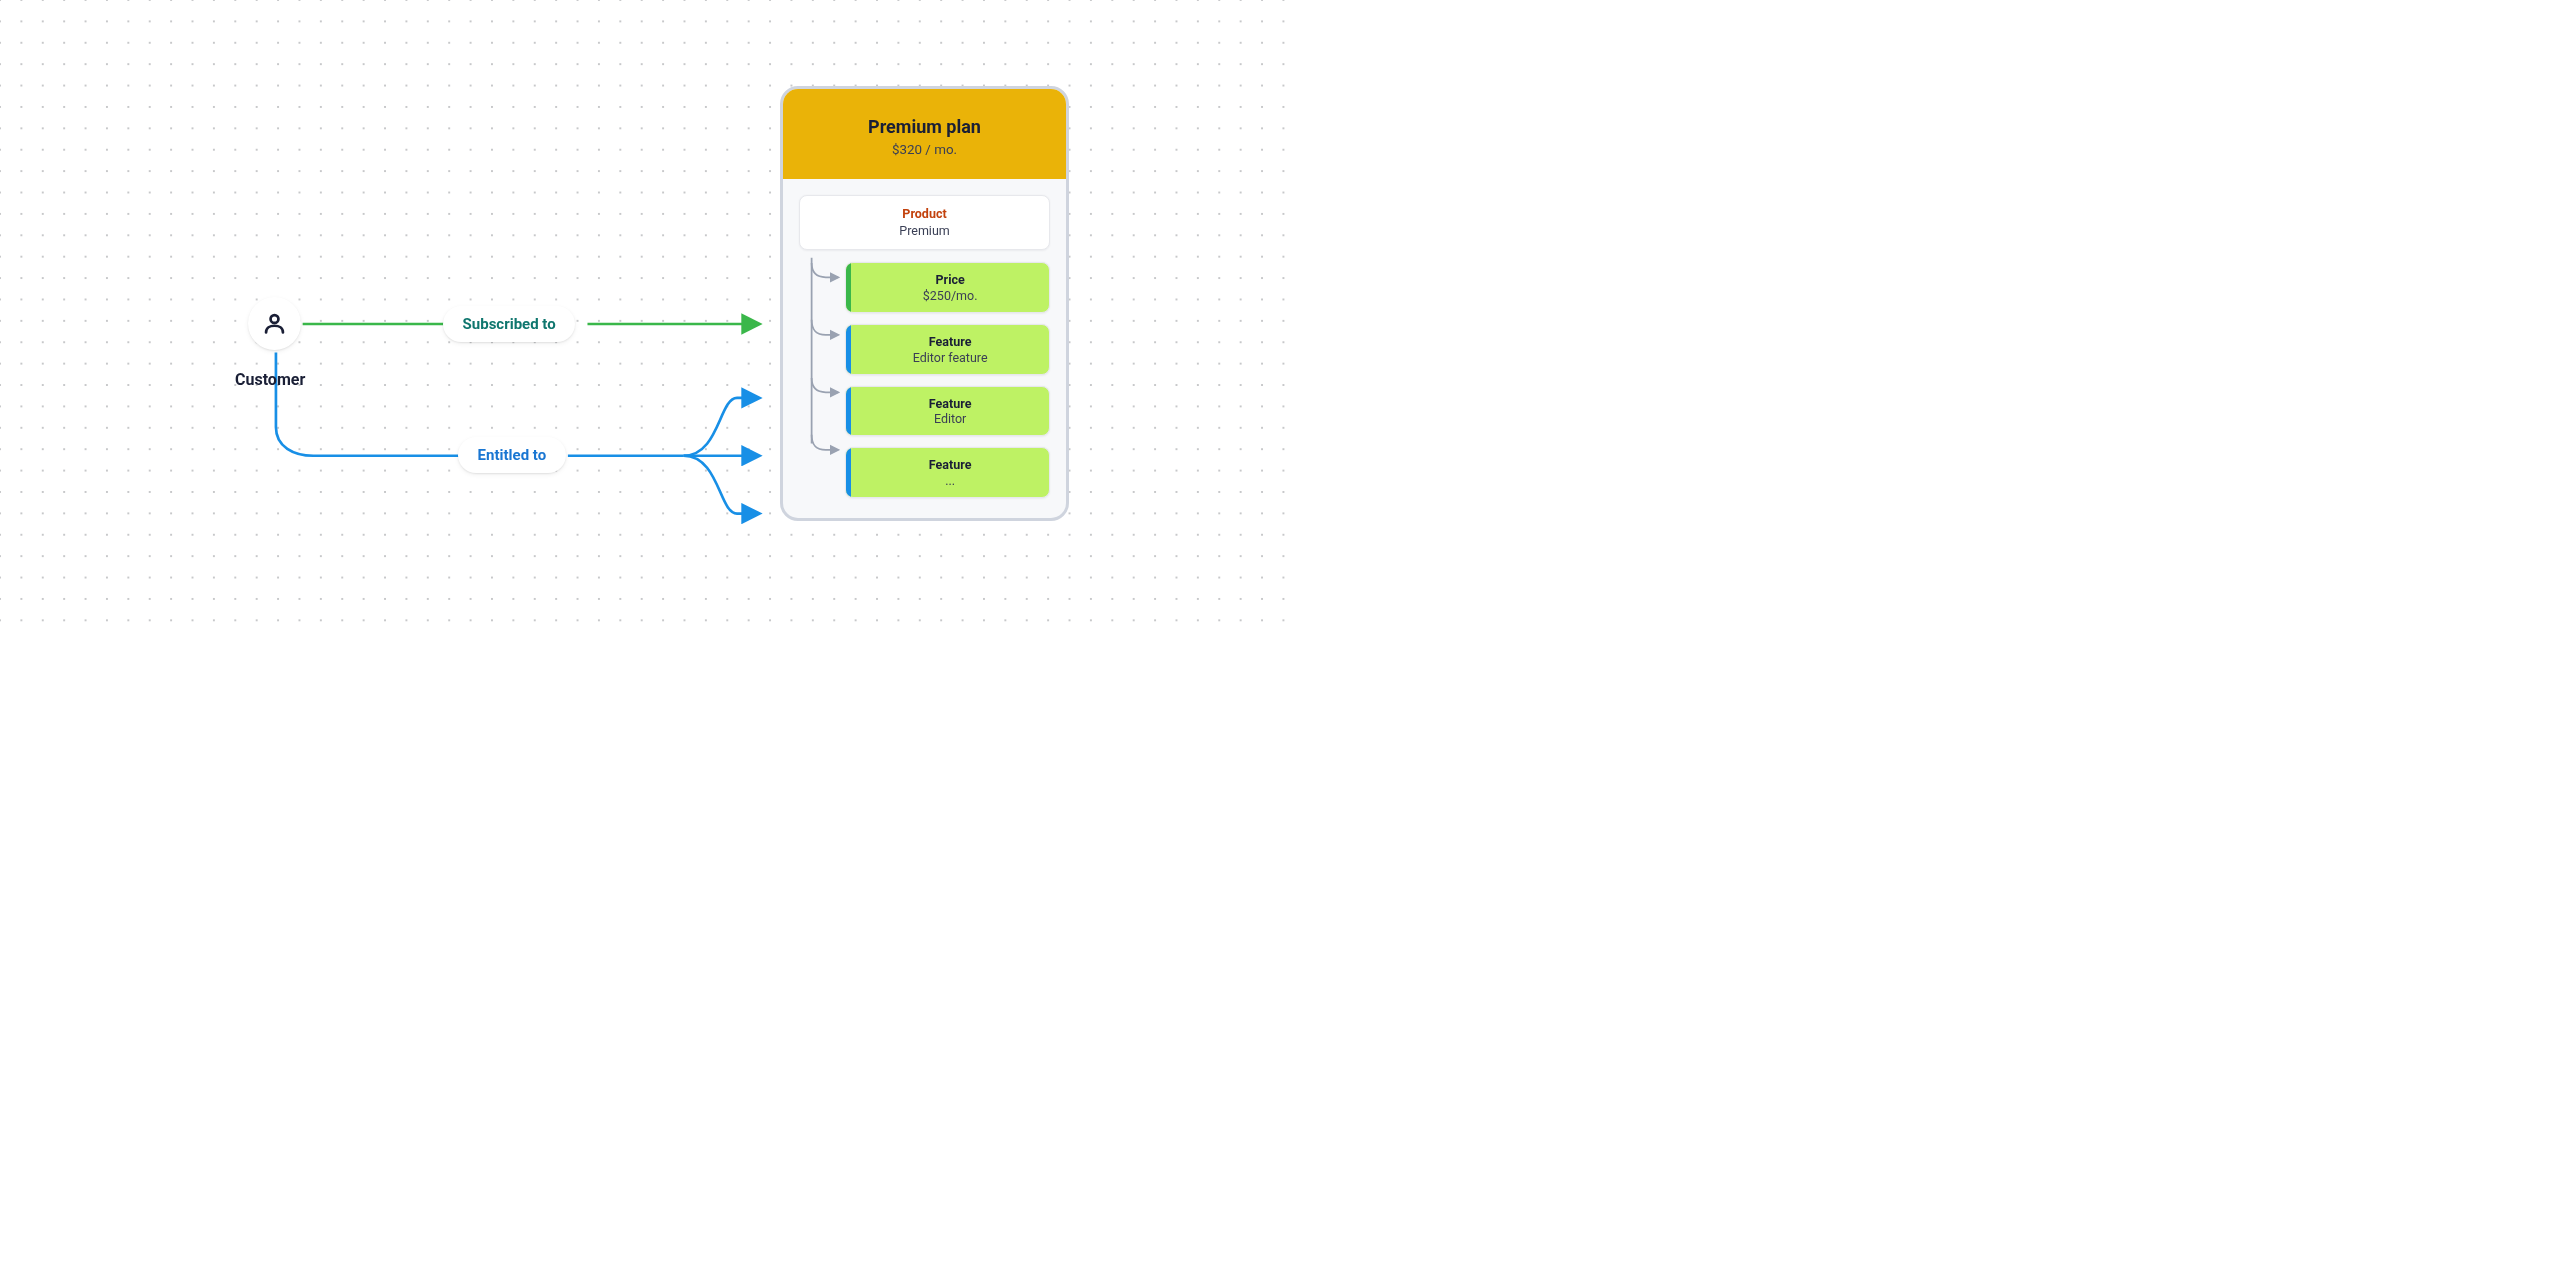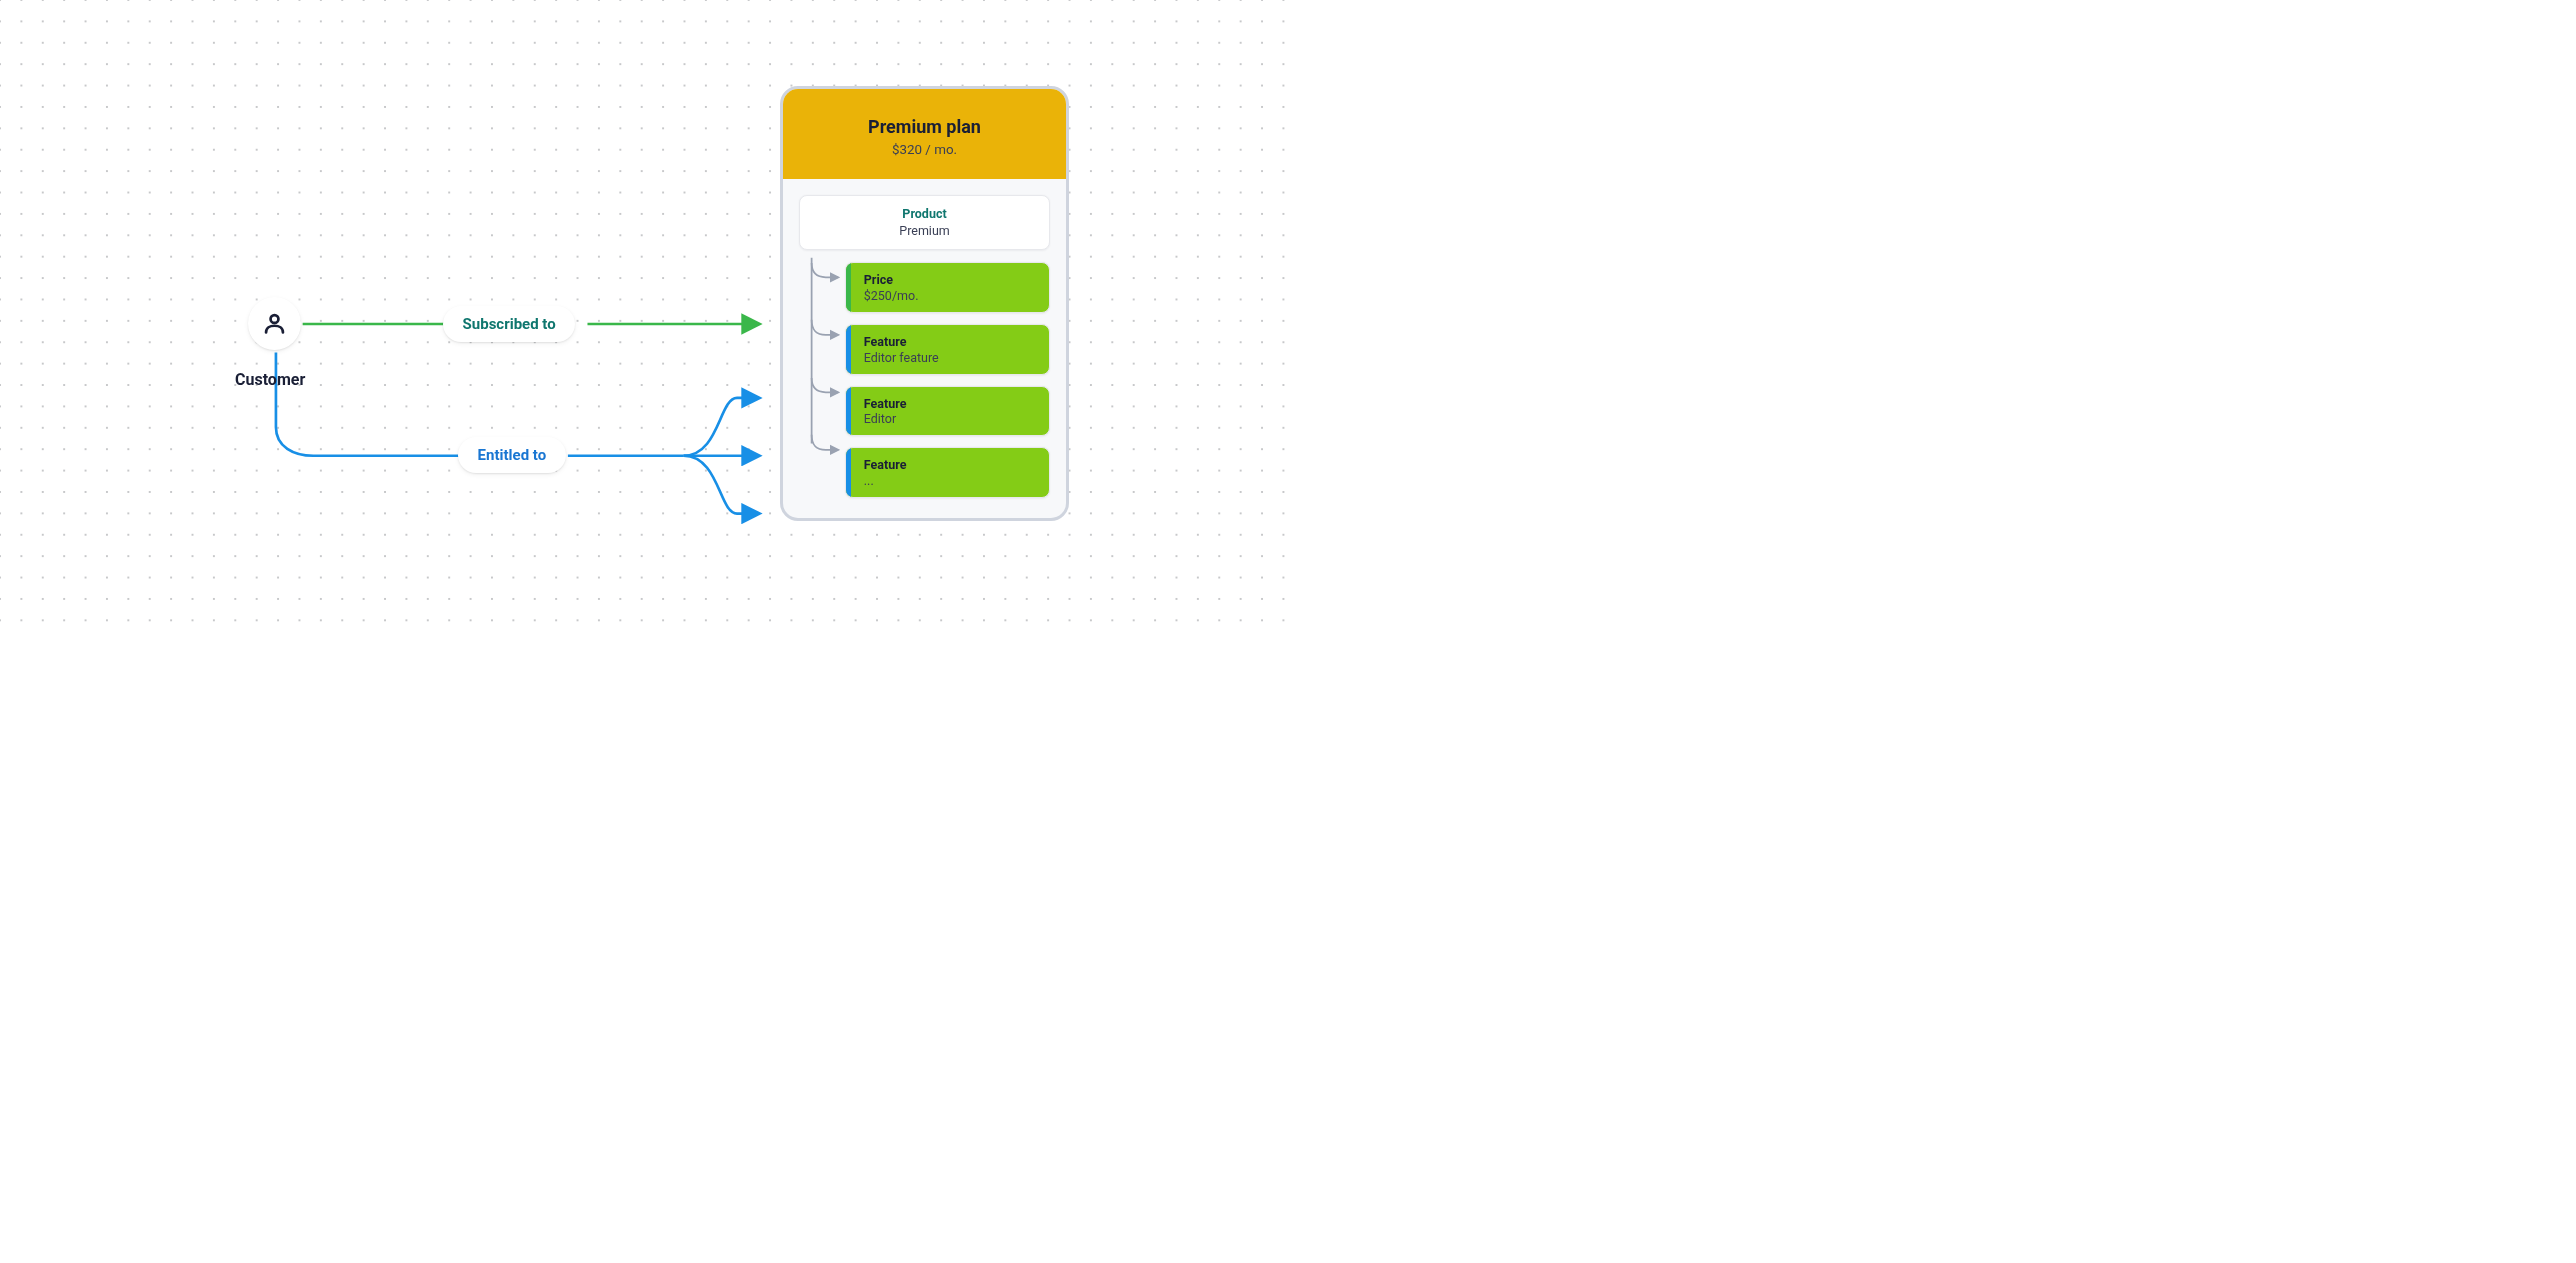--- a/index.html
+++ b/index.html
@@ -107,48 +107,49 @@
     border: 0.9px solid #e7e8ec;
     border-radius: 8px;
     box-shadow: 0 0.9px 1.8px rgba(30,32,50,0.06);
     padding: 10.7px 14.2px 10.7px 14.2px;
     text-align: center;
     margin-bottom: 1.8px;
   }
   .product-card .ptitle {
     font-size: 12.5px;
     font-weight: 700;
-    color: #0f766e;
+    color: #c2410c;
   }
   .product-card .pval {
     font-size: 12.5px;
     color: #3a3f55;
     margin-top: 1.8px;
   }
 
   .child-row {
     display: flex;
     align-items: stretch;
     gap: 9px;
     position: relative;
   }
   .connector-cell {
     width: 37px;
     flex: 0 0 37px;
     position: relative;
   }
   .item-card {
     flex: 1;
-    background: #84cc16;
+    background: #bef264;
     border: 0.9px solid #e7e8ec;
     border-radius: 8px;
     box-shadow: 0 0.9px 1.8px rgba(30,32,50,0.06);
     padding: 9px 12.5px;
     position: relative;
     overflow: hidden;
+    text-align: center;
   }
   .item-card .accent {
     position: absolute;
     left: 0;
     top: 0;
     bottom: 0;
     width: 4.5px;
   }
   .item-card .ctitle {
     font-size: 12.5px;

